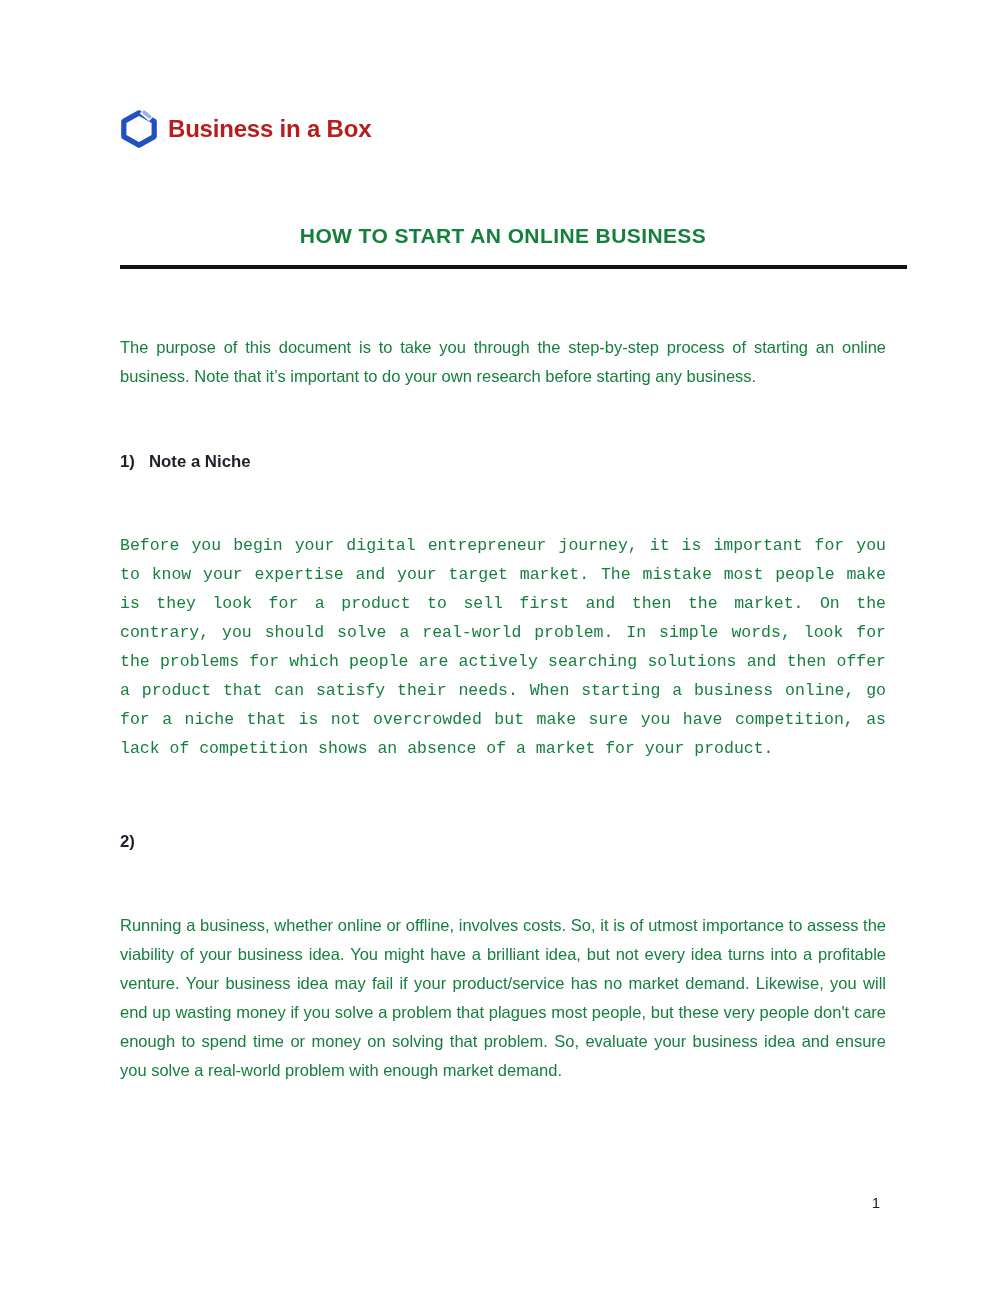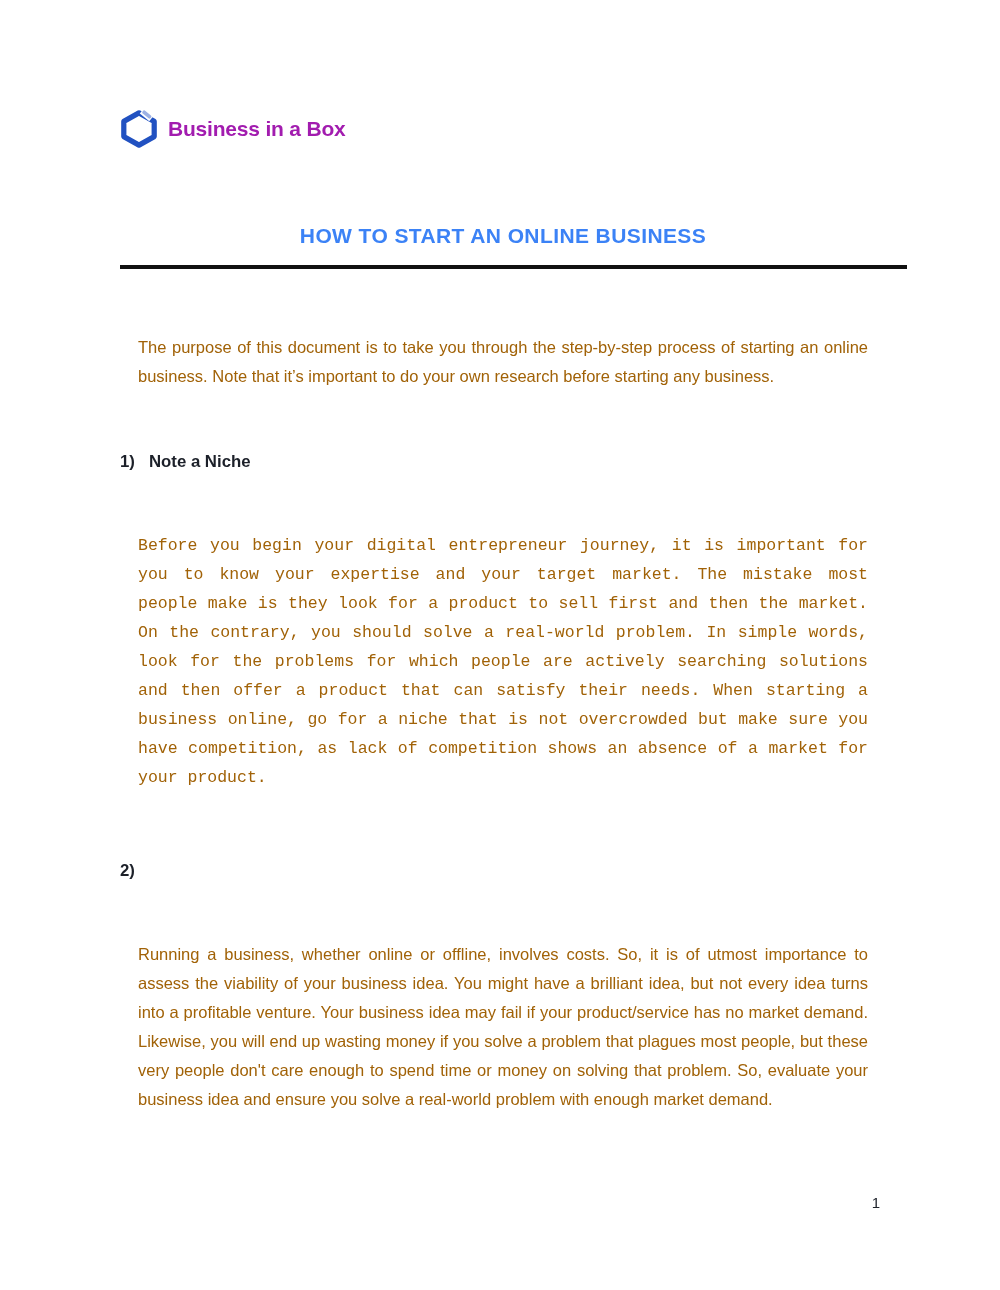--- a/index.html
+++ b/index.html
@@ -26,49 +26,49 @@
     padding-top: 110px;
     height: 38px;
   }
   .logo-icon {
     width: 38px;
     height: 38px;
     display: inline-block;
     margin-right: 10px;
   }
   .logo-text {
-    font-size: 21px;
+    font-size: 24px;
     font-weight: 700;
-    color: #a21caf;
+    color: #b91c1c;
     letter-spacing: -0.2px;
     white-space: nowrap;
   }
   
   .doc-title {
     margin: 74px 0 0 0;
     font-size: 21px;
     font-weight: 700;
     letter-spacing: 0.4px;
-    color: #3b82f6;
+    color: #15803d;
     text-align: center;
     line-height: 28px;
   }
   .title-rule {
     width: 787px;
     height: 4px;
     background: #111111;
     margin-top: 15px;
   }
   
   .body-text {
     font-size: 16.5px;
     line-height: 29px;
-    color: #a16207;
+    color: #15803d;
     text-align: justify;
-    margin: 18px;
+    margin: 0;
   }
   .intro { margin-top: 64px; }
   .sec1-body { margin-top: 55px; font-family: Liberation Mono, monospace; }
   .sec2-body { margin-top: 55px; }
   
   .section-heading {
     display: flex;
     font-size: 16.8px;
     font-weight: 700;
     color: #1c2029;

